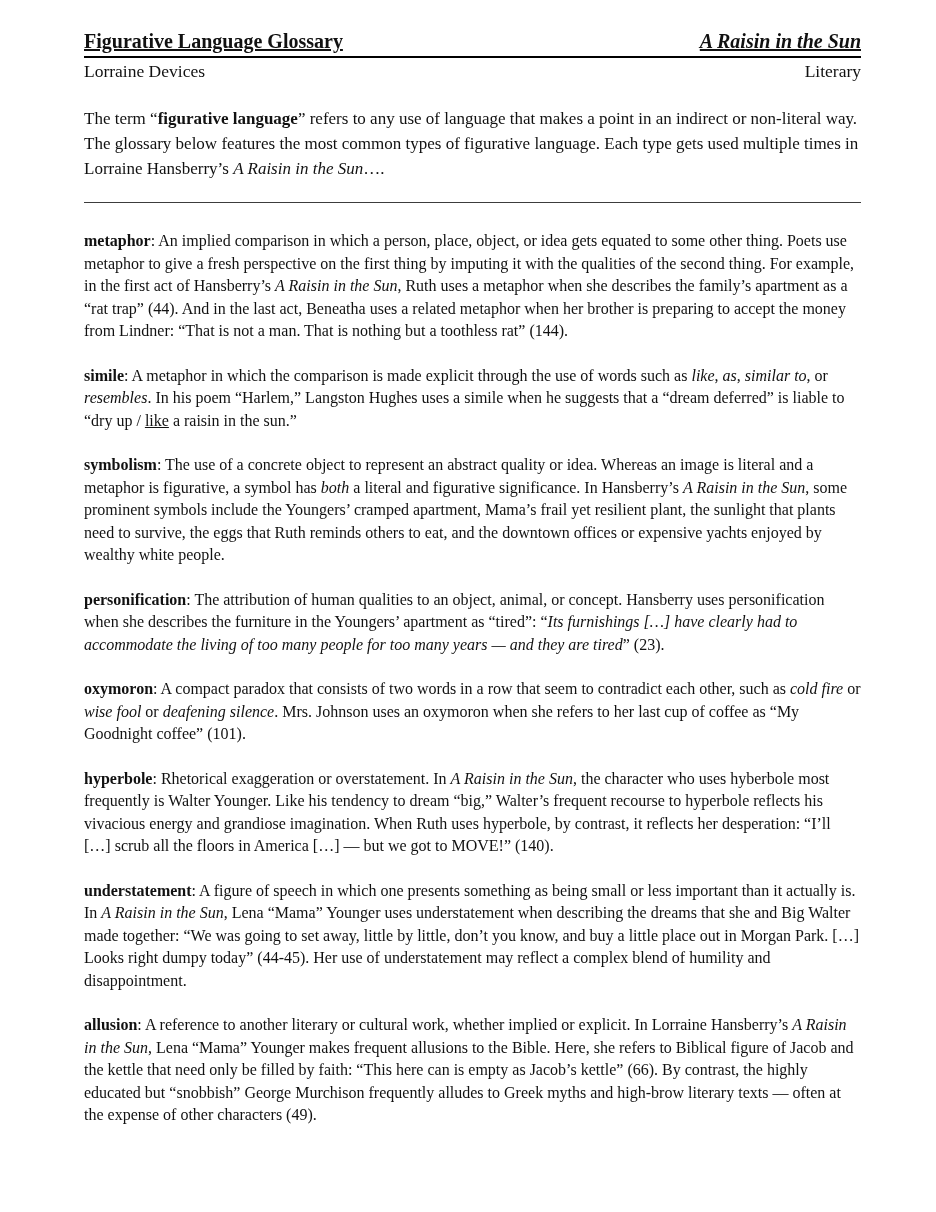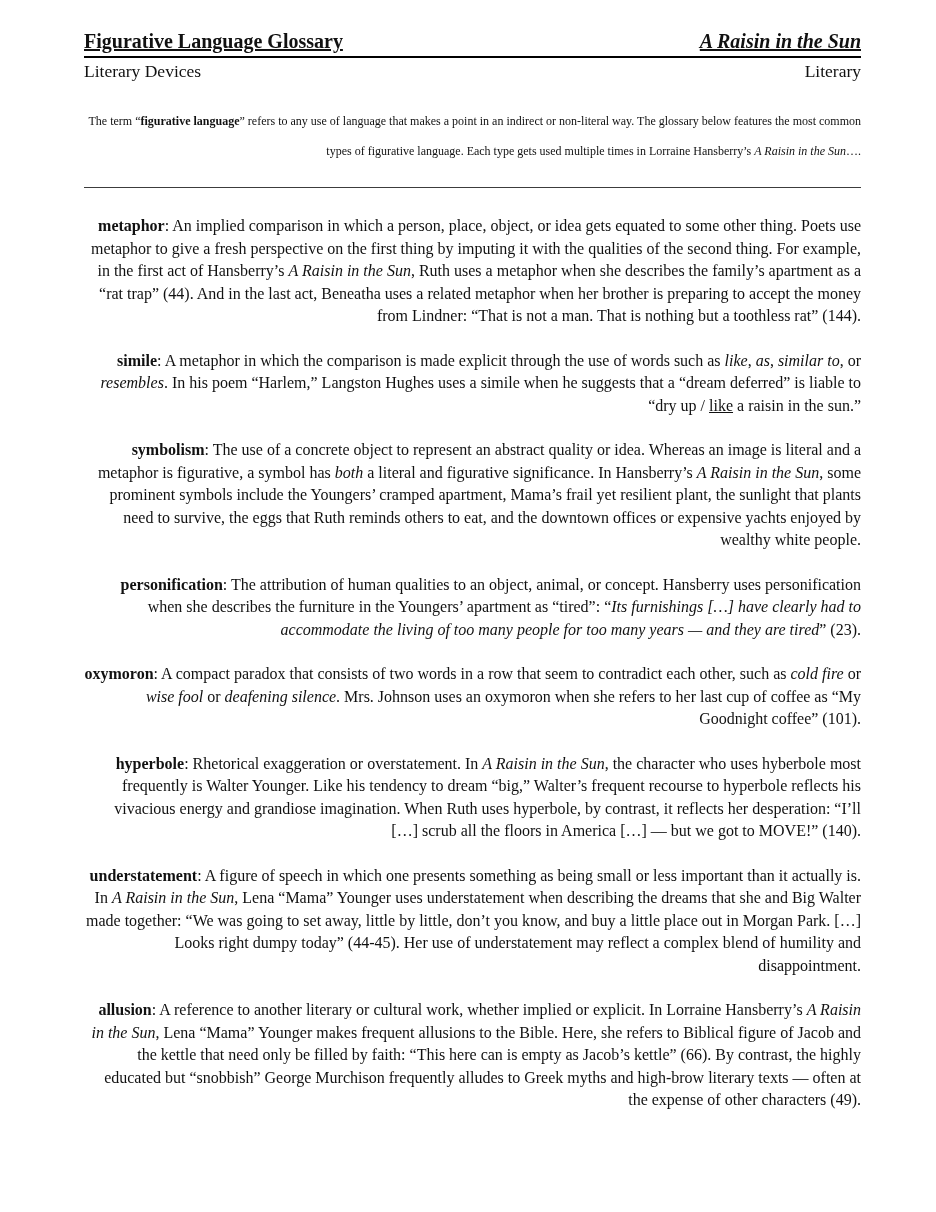--- a/index.html
+++ b/index.html
@@ -10,21 +10,20 @@
   .page {
     position: relative;
     width: 936px;
     height: 1212px;
     background: #ffffff;
     box-sizing: border-box;
     padding: 30px 75px 40px 84px;
     font-family: "Liberation Serif", "DejaVu Serif", serif;
     color: #111111;
     overflow: hidden;
-    text-align: right;
   }
   .header-row {
     display: flex;
     justify-content: space-between;
     align-items: baseline;
     border-bottom: 2px solid #000000;
     padding-bottom: 3px;
   }
   .title-left {
     font-size: 20px;
@@ -39,22 +38,22 @@
   }
   .subheader-row {
     display: flex;
     justify-content: space-between;
     align-items: baseline;
     margin-top: 3px;
     font-size: 17.5px;
   }
   .intro {
     margin: 24px 0 0 0;
-    font-size: 12px;
-    line-height: 30px;
+    font-size: 17px;
+    line-height: 25px;
   }
   .divider {
     border: none;
     border-bottom: 1px solid #3c3c3c;
     margin: 21px 0 0 0;
   }
   .entries {
     margin-top: 27px;
   }
   .entry {
@@ -72,21 +71,21 @@
 <body>
 
 <div class="page">
 
   <div class="header-row">
     <span class="title-left">Figurative Language Glossary</span>
     <span class="title-right">A Raisin in the Sun</span>
   </div>
 
   <div class="subheader-row">
-    <span>Literary Devices</span>
+    <span>Lorraine Devices</span>
     <span>Literary</span>
   </div>
 
   <p class="intro"><span>The term “</span><span class="run-b">figurative language</span><span>” refers to any use of language that makes a point in an indirect or non-literal way. The glossary below features the most common types of figurative language. Each type gets used multiple times in Lorraine Hansberry’s </span><span class="run-i">A Raisin in the Sun</span><span>….</span></p>
 
   <hr class="divider">
 
   <div class="entries">
     <p class="entry"><strong class="term">metaphor</strong><span><span>: An implied comparison in which a person, place, object, or idea gets equated to some other thing. Poets use metaphor to give a fresh perspective on the first thing by imputing it with the qualities of the second thing. For example, in the first act of Hansberry’s </span><span class="run-i">A Raisin in the Sun</span><span>, Ruth uses a metaphor when she describes the family’s apartment as a “rat trap” (44). And in the last act, Beneatha uses a related metaphor when her brother is preparing to accept the money from Lindner: “That is not a man. That is nothing but a toothless rat” (144).</span></span></p>
 

